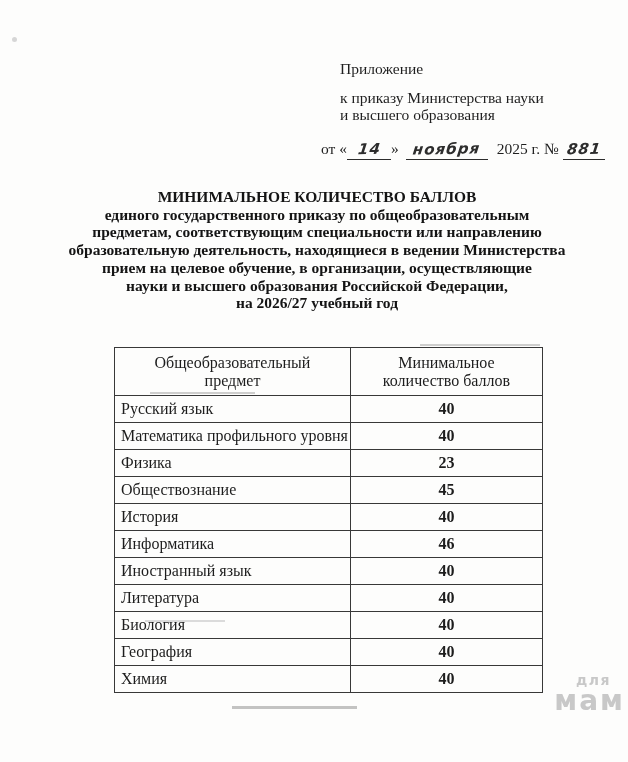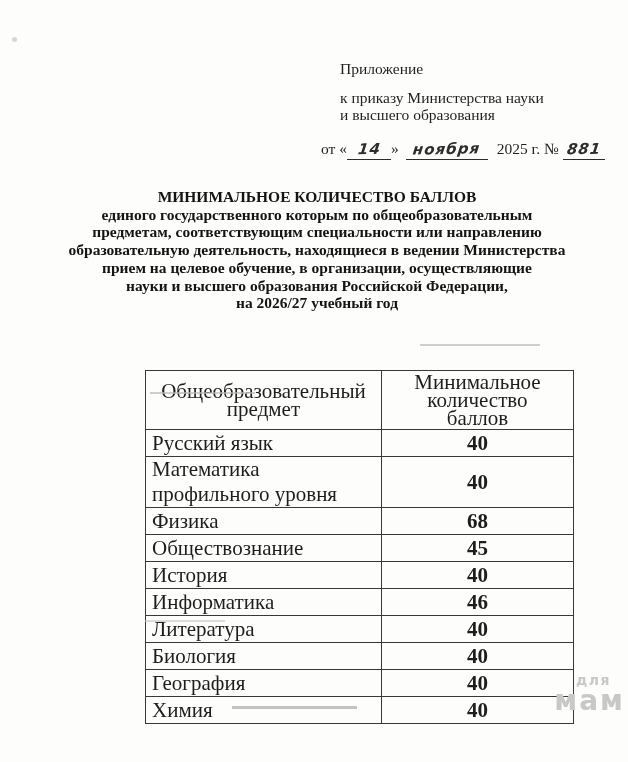--- a/index.html
+++ b/index.html
@@ -67,27 +67,26 @@
     font-weight: bold;
     font-size: 15.5px;
     line-height: 17.7px;
     color: #141414;
   }
 
   
   .score-table {
     position: absolute;
     top: 347px;
-    left: 145px;
+    left: 114px;
     width: 428px;
     border-collapse: collapse;
     table-layout: fixed;
-    font-size: 21px;
+    font-size: 16px;
     color: #1d1d1d;
-    margin-top: 23px;
   }
   .score-table th, .score-table td {
     border: 1.5px solid #383838;
     font-weight: normal;
     vertical-align: middle;
   }
   .score-table th {
     height: 48px;
     text-align: center;
     padding: 2px 14px;
@@ -155,21 +154,21 @@
   <div class="appendix-block">
     <div class="appendix-label">Приложение</div>
     <div>к приказу Министерства науки</div>
     <div>и высшего образования</div>
   </div>
 
   <div class="date-line"><span>от «</span><span class="blank blank-day"><span class="hand">14</span></span><span>»</span><span style="display:inline-block;width:7px;"></span><span class="blank blank-month"><span class="hand">ноября</span></span><span style="display:inline-block;width:9px;"></span><span>2025 г. №</span><span style="display:inline-block;width:4px;"></span><span class="blank blank-number"><span class="hand">881</span></span></div>
 
   <div class="title-block">
     <div>МИНИМАЛЬНОЕ КОЛИЧЕСТВО БАЛЛОВ</div>
-    <div>единого государственного которым по общеобразовательным</div>
+    <div>единого государственного приказу по общеобразовательным</div>
     <div>предметам, соответствующим специальности или направлению</div>
     <div>образовательную деятельность, находящиеся в ведении Министерства</div>
     <div>прием на целевое обучение, в организации, осуществляющие</div>
     <div>науки и высшего образования Российской Федерации,</div>
     <div>на 2026/27 учебный год</div>
   </div>
 
   <table class="score-table">
     <colgroup>
       <col class="col-subject">
@@ -185,33 +184,37 @@
       <tr>
         <td class="subject-cell">Русский язык</td>
         <td class="score-cell">40</td>
       </tr>
       <tr>
         <td class="subject-cell">Математика профильного уровня</td>
         <td class="score-cell">40</td>
       </tr>
       <tr>
         <td class="subject-cell">Физика</td>
-        <td class="score-cell">68</td>
+        <td class="score-cell">23</td>
       </tr>
       <tr>
         <td class="subject-cell">Обществознание</td>
         <td class="score-cell">45</td>
       </tr>
       <tr>
         <td class="subject-cell">История</td>
         <td class="score-cell">40</td>
       </tr>
       <tr>
         <td class="subject-cell">Информатика</td>
         <td class="score-cell">46</td>
+      </tr>
+      <tr>
+        <td class="subject-cell">Иностранный язык</td>
+        <td class="score-cell">40</td>
       </tr>
       <tr>
         <td class="subject-cell">Литература</td>
         <td class="score-cell">40</td>
       </tr>
       <tr>
         <td class="subject-cell">Биология</td>
         <td class="score-cell">40</td>
       </tr>
       <tr>

